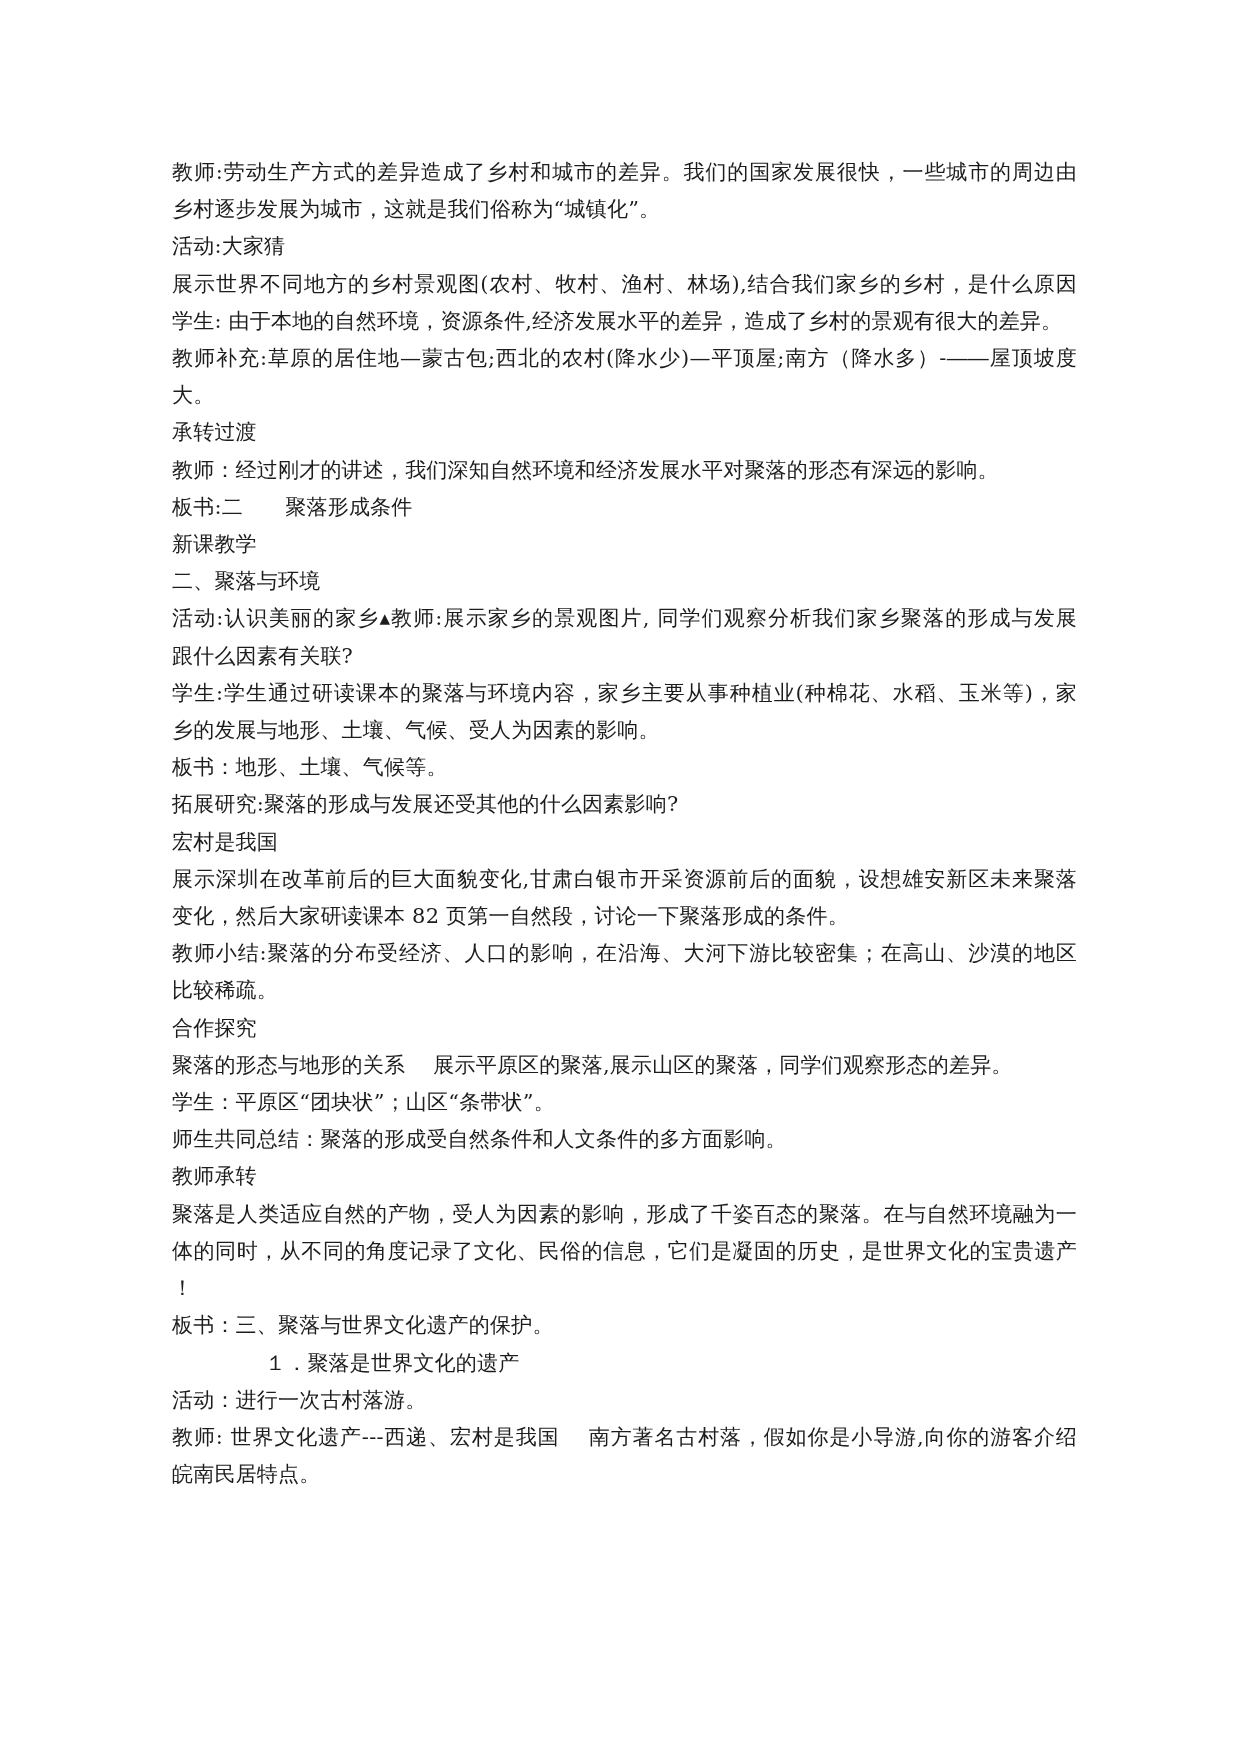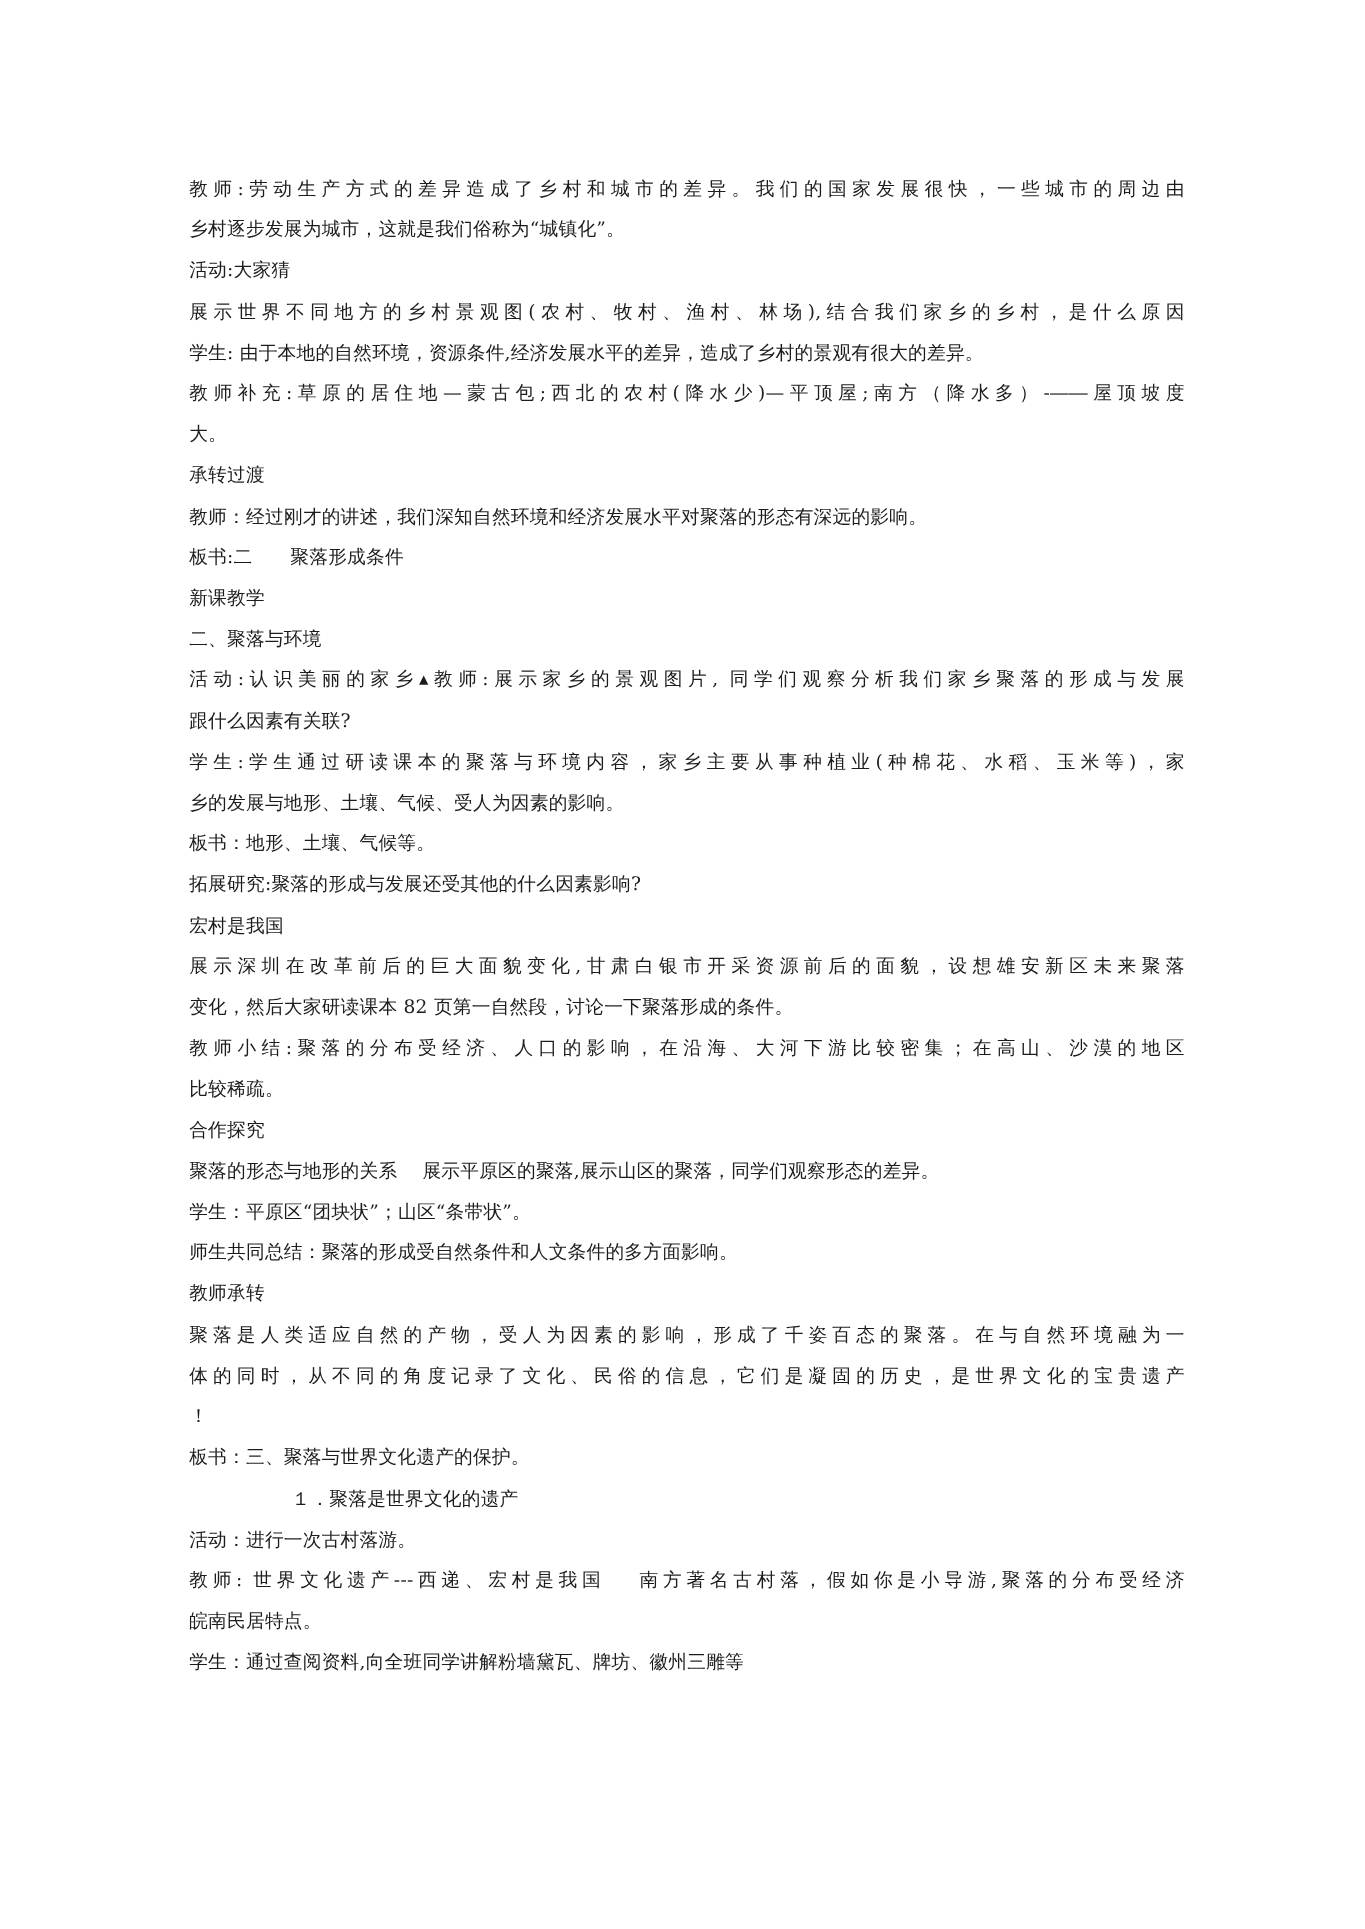--- a/index.html
+++ b/index.html
@@ -13,21 +13,21 @@
     height: 1754px;
     background: #ffffff;
     overflow: hidden;
   }
   .text-block {
     position: absolute;
     left: 172px;
     top: 154px;
     width: 905px;
     font-family: "DejaVu Serif", "Liberation Serif", serif;
-    font-size: 17px;
+    font-size: 21px;
     line-height: 37.2px;
     color: #1c1c1c;
     letter-spacing: 0.2px;
   }
   .line {
     white-space: pre-wrap;
     min-height: 37.2px;
   }
   
   .line.fill {
@@ -70,17 +70,16 @@
       <div class="line">聚落的形态与地形的关系　 展示平原区的聚落,展示山区的聚落，同学们观察形态的差异。</div>
       <div class="line">学生：平原区“团块状”；山区“条带状”。</div>
       <div class="line">师生共同总结：聚落的形成受自然条件和人文条件的多方面影响。</div>
       <div class="line">教师承转</div>
       <div class="line fill">聚落是人类适应自然的产物，受人为因素的影响，形成了千姿百态的聚落。在与自然环境融为一</div>
       <div class="line fill">体的同时，从不同的角度记录了文化、民俗的信息，它们是凝固的历史，是世界文化的宝贵遗产</div>
       <div class="line">！</div>
       <div class="line">板书：三、聚落与世界文化遗产的保护。</div>
       <div class="line indent">１．聚落是世界文化的遗产</div>
       <div class="line">活动：进行一次古村落游。</div>
-      <div class="line fill">教师: 世界文化遗产---西递、宏村是我国　 南方著名古村落，假如你是小导游,聚落的分布受经济</div>
+      <div class="line fill">教师: 世界文化遗产---西递、宏村是我国　 南方著名古村落，假如你是小导游,向你的游客介绍</div>
       <div class="line">皖南民居特点。</div>
-      <div class="line">学生：通过查阅资料,向全班同学讲解粉墙黛瓦、牌坊、徽州三雕等</div>
     </div>
 </div>
 
 </body></html>

